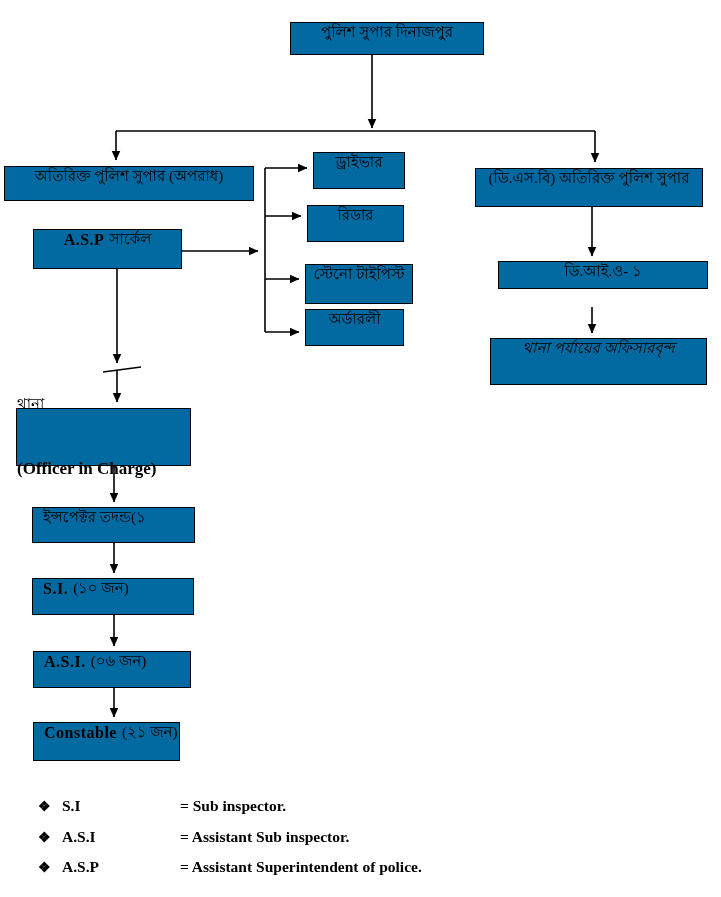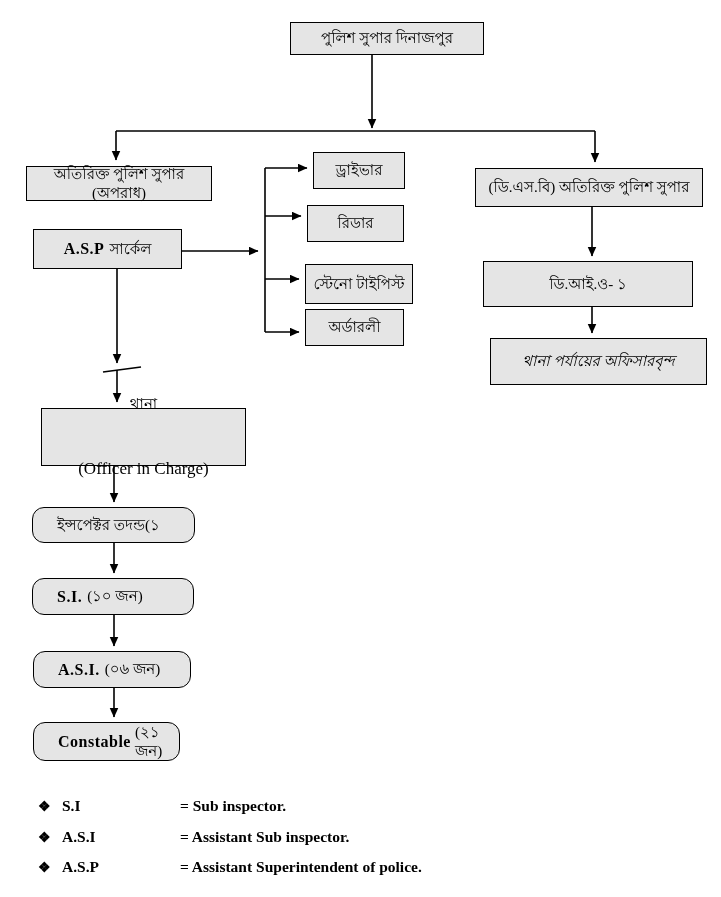--- a/index.html
+++ b/index.html
@@ -14,46 +14,45 @@
   }
   .connectors {
     position: absolute;
     left: 0; top: 0;
     width: 721px; height: 897px;
     pointer-events: none;
   }
   .node {
     position: absolute;
     border: 1.6px solid #000000;
-    background: #e5e5e5;
+    background: #0369a1;
     display: flex;
-    align-items: center;
+    align-items: flex-start;
     justify-content: center;
     text-align: center;
     font-size: 15px;
     line-height: 1.25;
     box-sizing: border-box;
   }
   .node.left-align {
     justify-content: flex-start;
     text-align: left;
-    padding-left: 24px;
-    border-radius: 12px;
+    padding-left: 10px;
   }
   .node .en {
     font-weight: bold;
     font-family: "Liberation Serif", serif;
     font-size: 16px;
     letter-spacing: 0.5px;
   }
   .node .bn { font-size: 15px; }
   .node .gap { display: inline-block; width: 5px; }
   .two-line { flex-direction: column; justify-content: center; }
   .two-line .line2 {
-    font-weight: normal;
+    font-weight: bold;
     font-size: 17px;
     font-family: "Liberation Serif", serif;
     margin-top: 44px;
   }
   .legend {
     position: absolute;
     left: 0;
     top: 788px;
     width: 721px;
     font-family: "Liberation Serif", serif;
@@ -106,21 +105,21 @@
       <line x1="114" y1="543" x2="114" y2="573" marker-end="url(#arrow)"></line>
       <line x1="114" y1="615" x2="114" y2="646" marker-end="url(#arrow)"></line>
       <line x1="114" y1="688" x2="114" y2="717" marker-end="url(#arrow)"></line>
     </g>
   </svg>
 
   <div class="node" style="left:290px; top:22px; width:194px; height:33px;">
     <span>পুলিশ সুপার দিনাজপুর</span>
   </div>
 
-  <div class="node" style="left:26px; top:166px; width:186px; height:35px;">
+  <div class="node" style="left:4px; top:166px; width:250px; height:35px;">
     <span>অতিরিক্ত পুলিশ সুপার (অপরাধ)</span>
   </div>
 
   <div class="node" style="left:33px; top:229px; width:149px; height:40px;">
     <span class="en">A.S.P</span>
       <span class="gap"></span>
     <span class="bn">সার্কেল</span>
   </div>
 
   <div class="node" style="left:313px; top:152px; width:92px; height:37px;">
@@ -136,29 +135,29 @@
   </div>
 
   <div class="node" style="left:305px; top:309px; width:99px; height:37px;">
     <span>অর্ডারলী</span>
   </div>
 
   <div class="node" style="left:475px; top:168px; width:228px; height:39px;">
     <span>(ডি.এস.বি) অতিরিক্ত পুলিশ সুপার</span>
   </div>
 
-  <div class="node" style="left:483px; top:261px; width:210px; height:46px;">
+  <div class="node" style="left:498px; top:261px; width:210px; height:28px;">
     <span>ডি.আই.ও- ১</span>
   </div>
 
   <div class="node" style="left:490px; top:338px; width:217px; height:47px;font-style:italic;">
     <span>থানা পর্যায়ের অফিসারবৃন্দ</span>
   </div>
 
-  <div class="node two-line" style="left:41px; top:408px; width:205px; height:58px;">
+  <div class="node two-line" style="left:16px; top:408px; width:175px; height:58px;">
     <span class="line1">থানা</span>
     <span class="line2">(Officer in Charge)</span>
   </div>
 
   <div class="node left-align" style="left:32px; top:507px; width:163px; height:36px;">
     <span>ইন্সপেক্টর তদন্ড(১</span>
   </div>
 
   <div class="node left-align" style="left:32px; top:578px; width:162px; height:37px;">
     <span class="en">S.I.</span>

